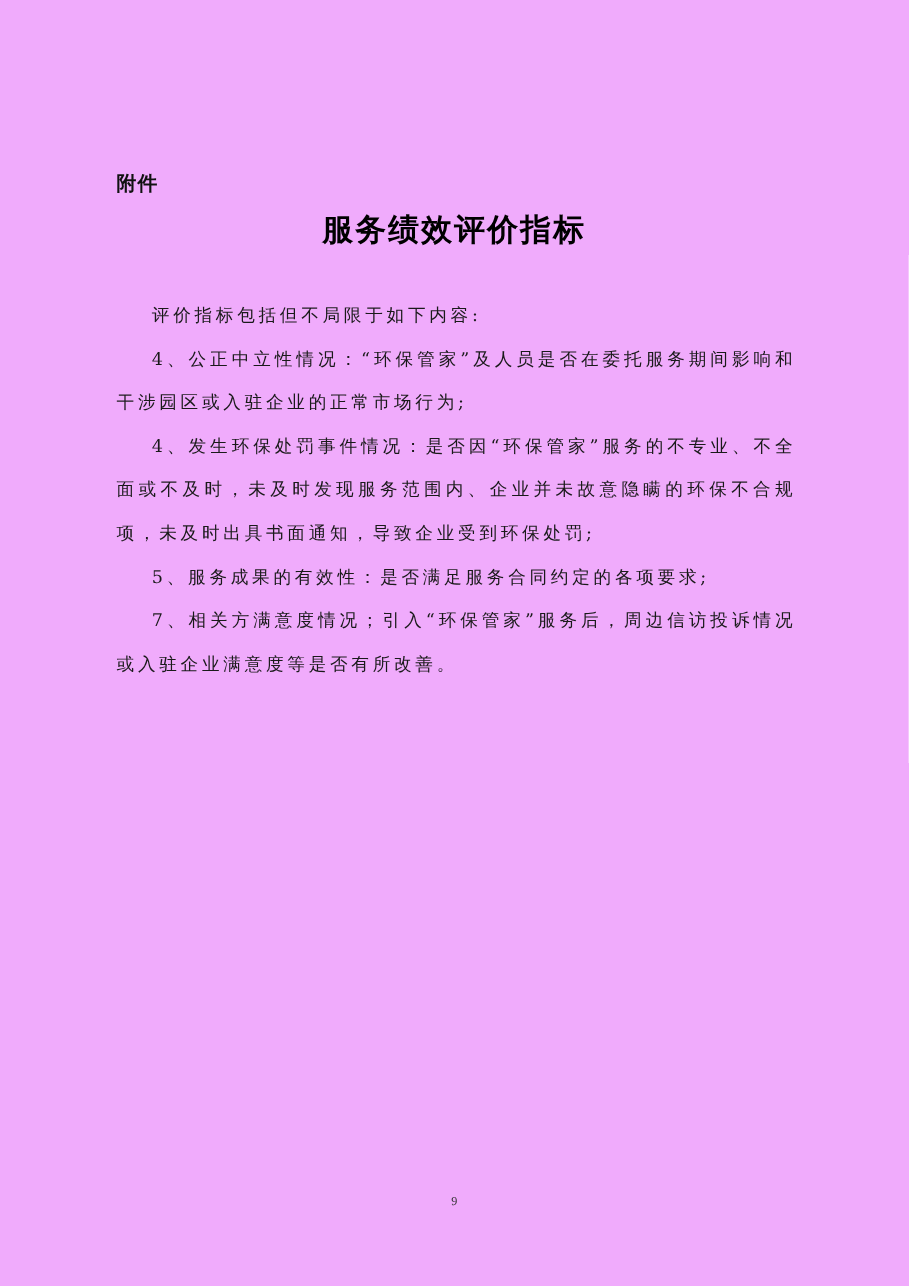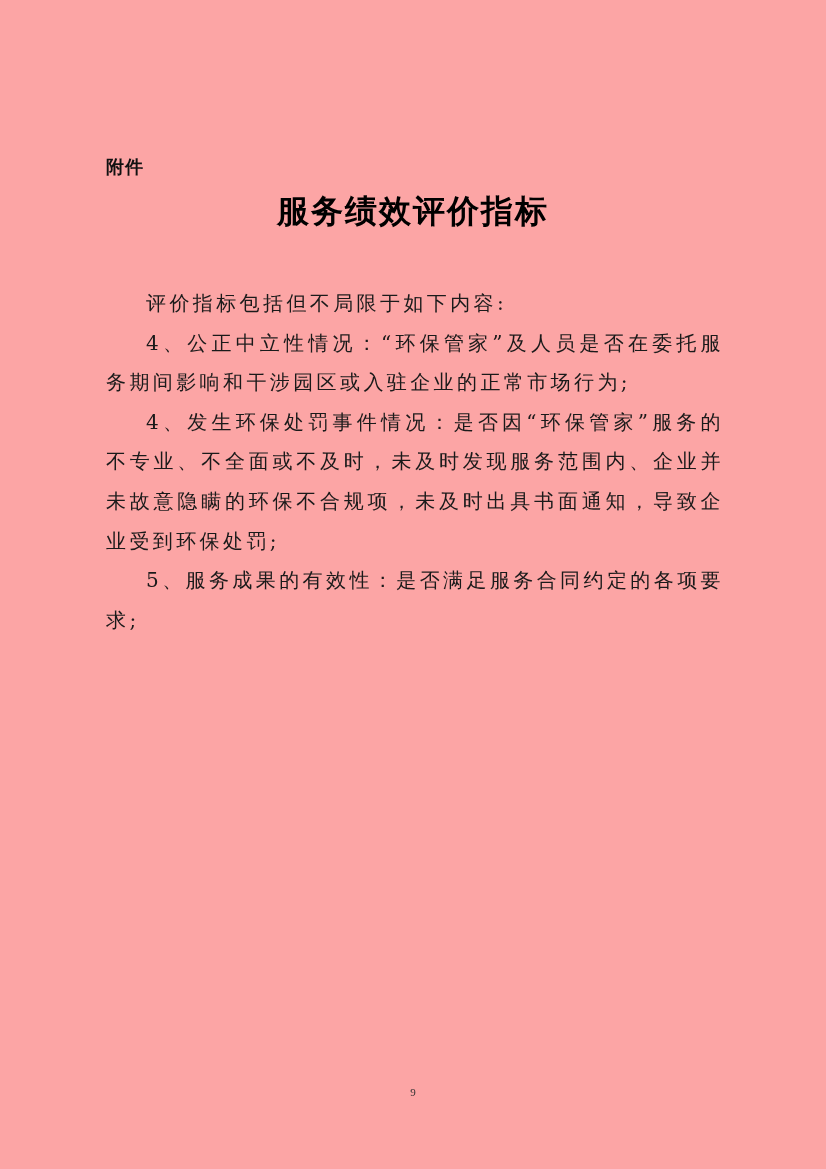--- a/index.html
+++ b/index.html
@@ -14,50 +14,50 @@
       overflow: hidden;
       font-family: "DejaVu Serif", "Liberation Serif", serif;
       color: #1a1a1a;
     }
     .page {
       position: absolute;
       left: 0;
       top: 0;
       width: 826px;
       height: 1169px;
-      background: #fca5a5;
+      background: #f0abfc;
     }
     .attachment-label {
       position: absolute;
       left: 106px;
       top: 155px;
       font-family: "DejaVu Sans", "Liberation Sans", sans-serif;
       font-size: 18px;
       font-weight: bold;
       color: #111;
       letter-spacing: 1px;
     }
     .doc-title {
       position: absolute;
       left: 0;
       width: 826px;
       top: 190px;
       text-align: center;
       font-family: "DejaVu Serif", "Liberation Serif", serif;
-      font-size: 32px;
+      font-size: 28px;
       font-weight: bold;
       color: #000;
       letter-spacing: 2px;
     }
     .body-text {
       position: absolute;
       left: 106px;
-      top: 284px;
+      top: 267px;
       width: 618px;
-      font-size: 20px;
+      font-size: 16px;
       line-height: 39.6px;
       text-align: justify;
       color: #1a1a1a;
       letter-spacing: 3.4px;
     }
     .para {
       margin: 0;
       text-indent: 2em;
       text-align: justify;
     }
@@ -77,16 +77,17 @@
 
 <div class="page">
   <div class="attachment-label">附件</div>
   <div class="doc-title">服务绩效评价指标</div>
 
   <div class="body-text">
     <p class="para">评价指标包括但不局限于如下内容:</p>
     <p class="para">4、公正中立性情况：“环保管家”及人员是否在委托服务期间影响和干涉园区或入驻企业的正常市场行为;</p>
     <p class="para">4、发生环保处罚事件情况：是否因“环保管家”服务的不专业、不全面或不及时，未及时发现服务范围内、企业并未故意隐瞒的环保不合规项，未及时出具书面通知，导致企业受到环保处罚;</p>
     <p class="para">5、服务成果的有效性：是否满足服务合同约定的各项要求;</p>
+    <p class="para">7、相关方满意度情况；引入“环保管家”服务后，周边信访投诉情况或入驻企业满意度等是否有所改善。</p>
   </div>
 
   <div class="page-number">9</div>
 </div>
 
 </body></html>

